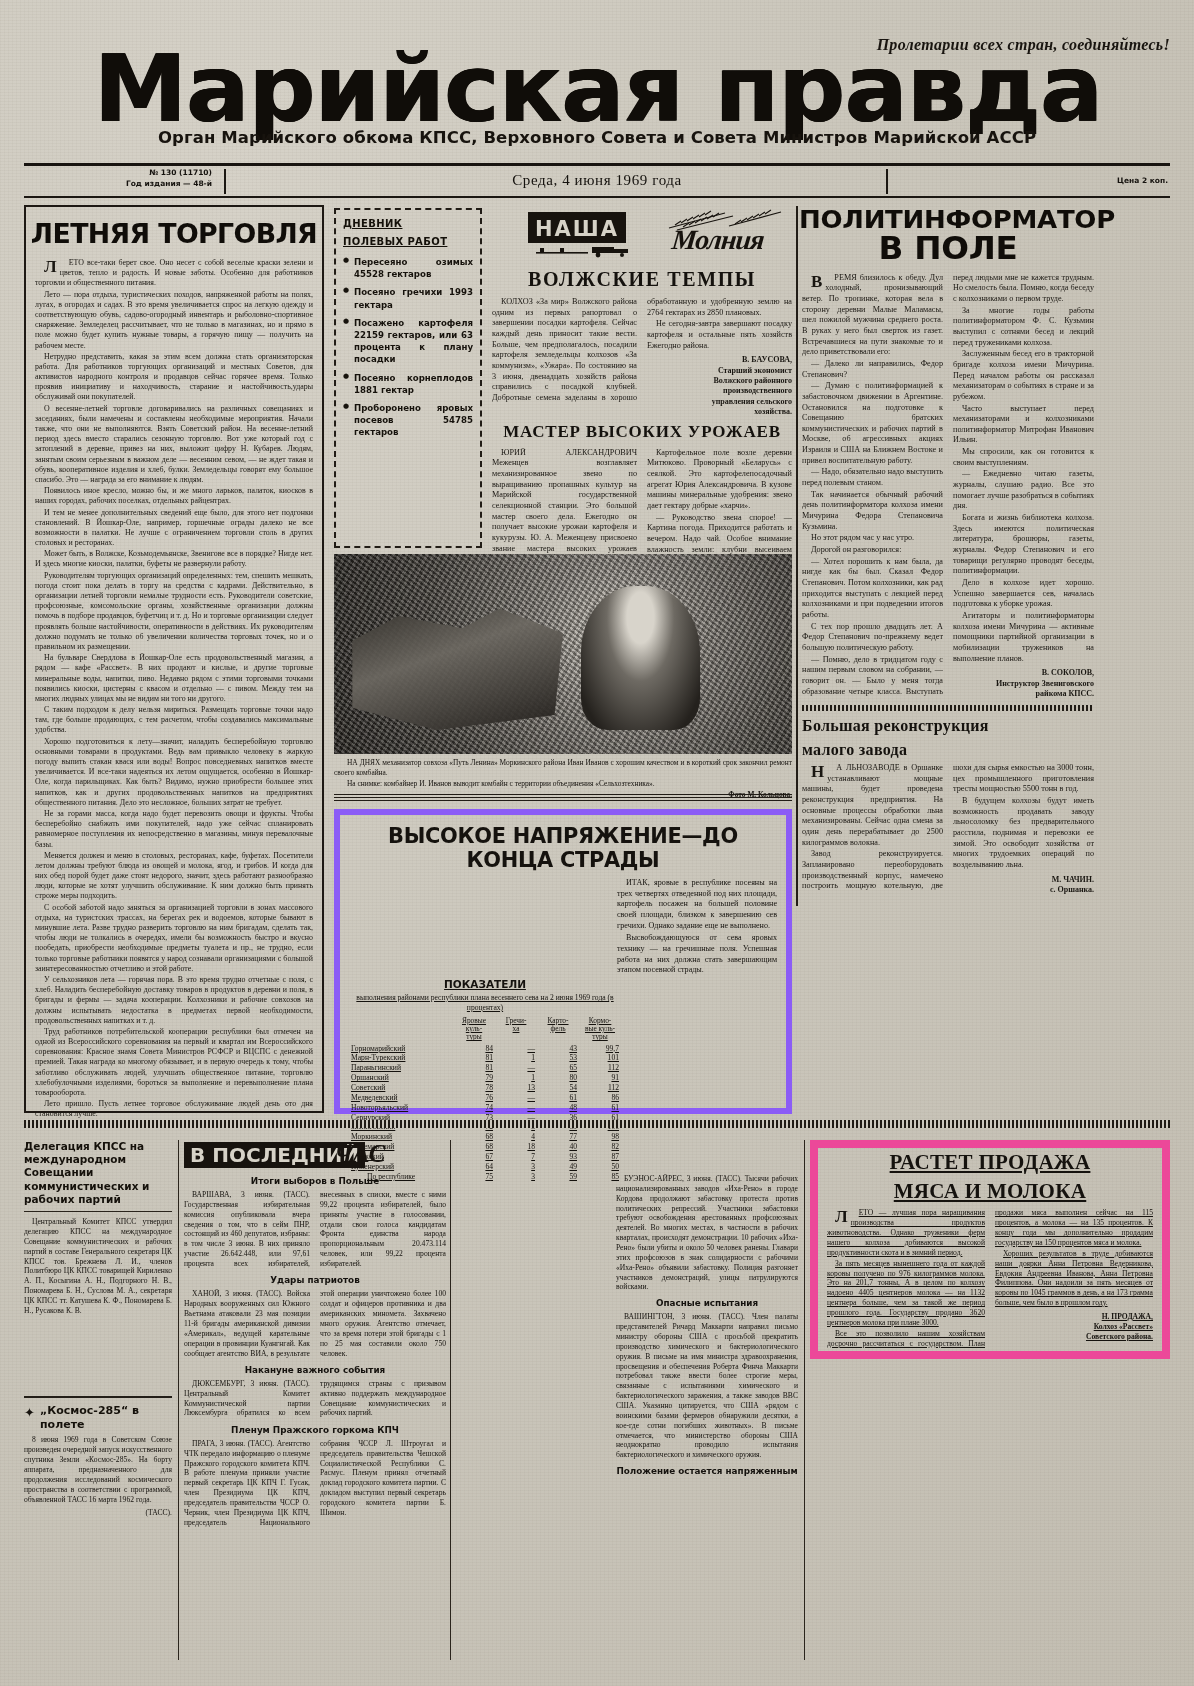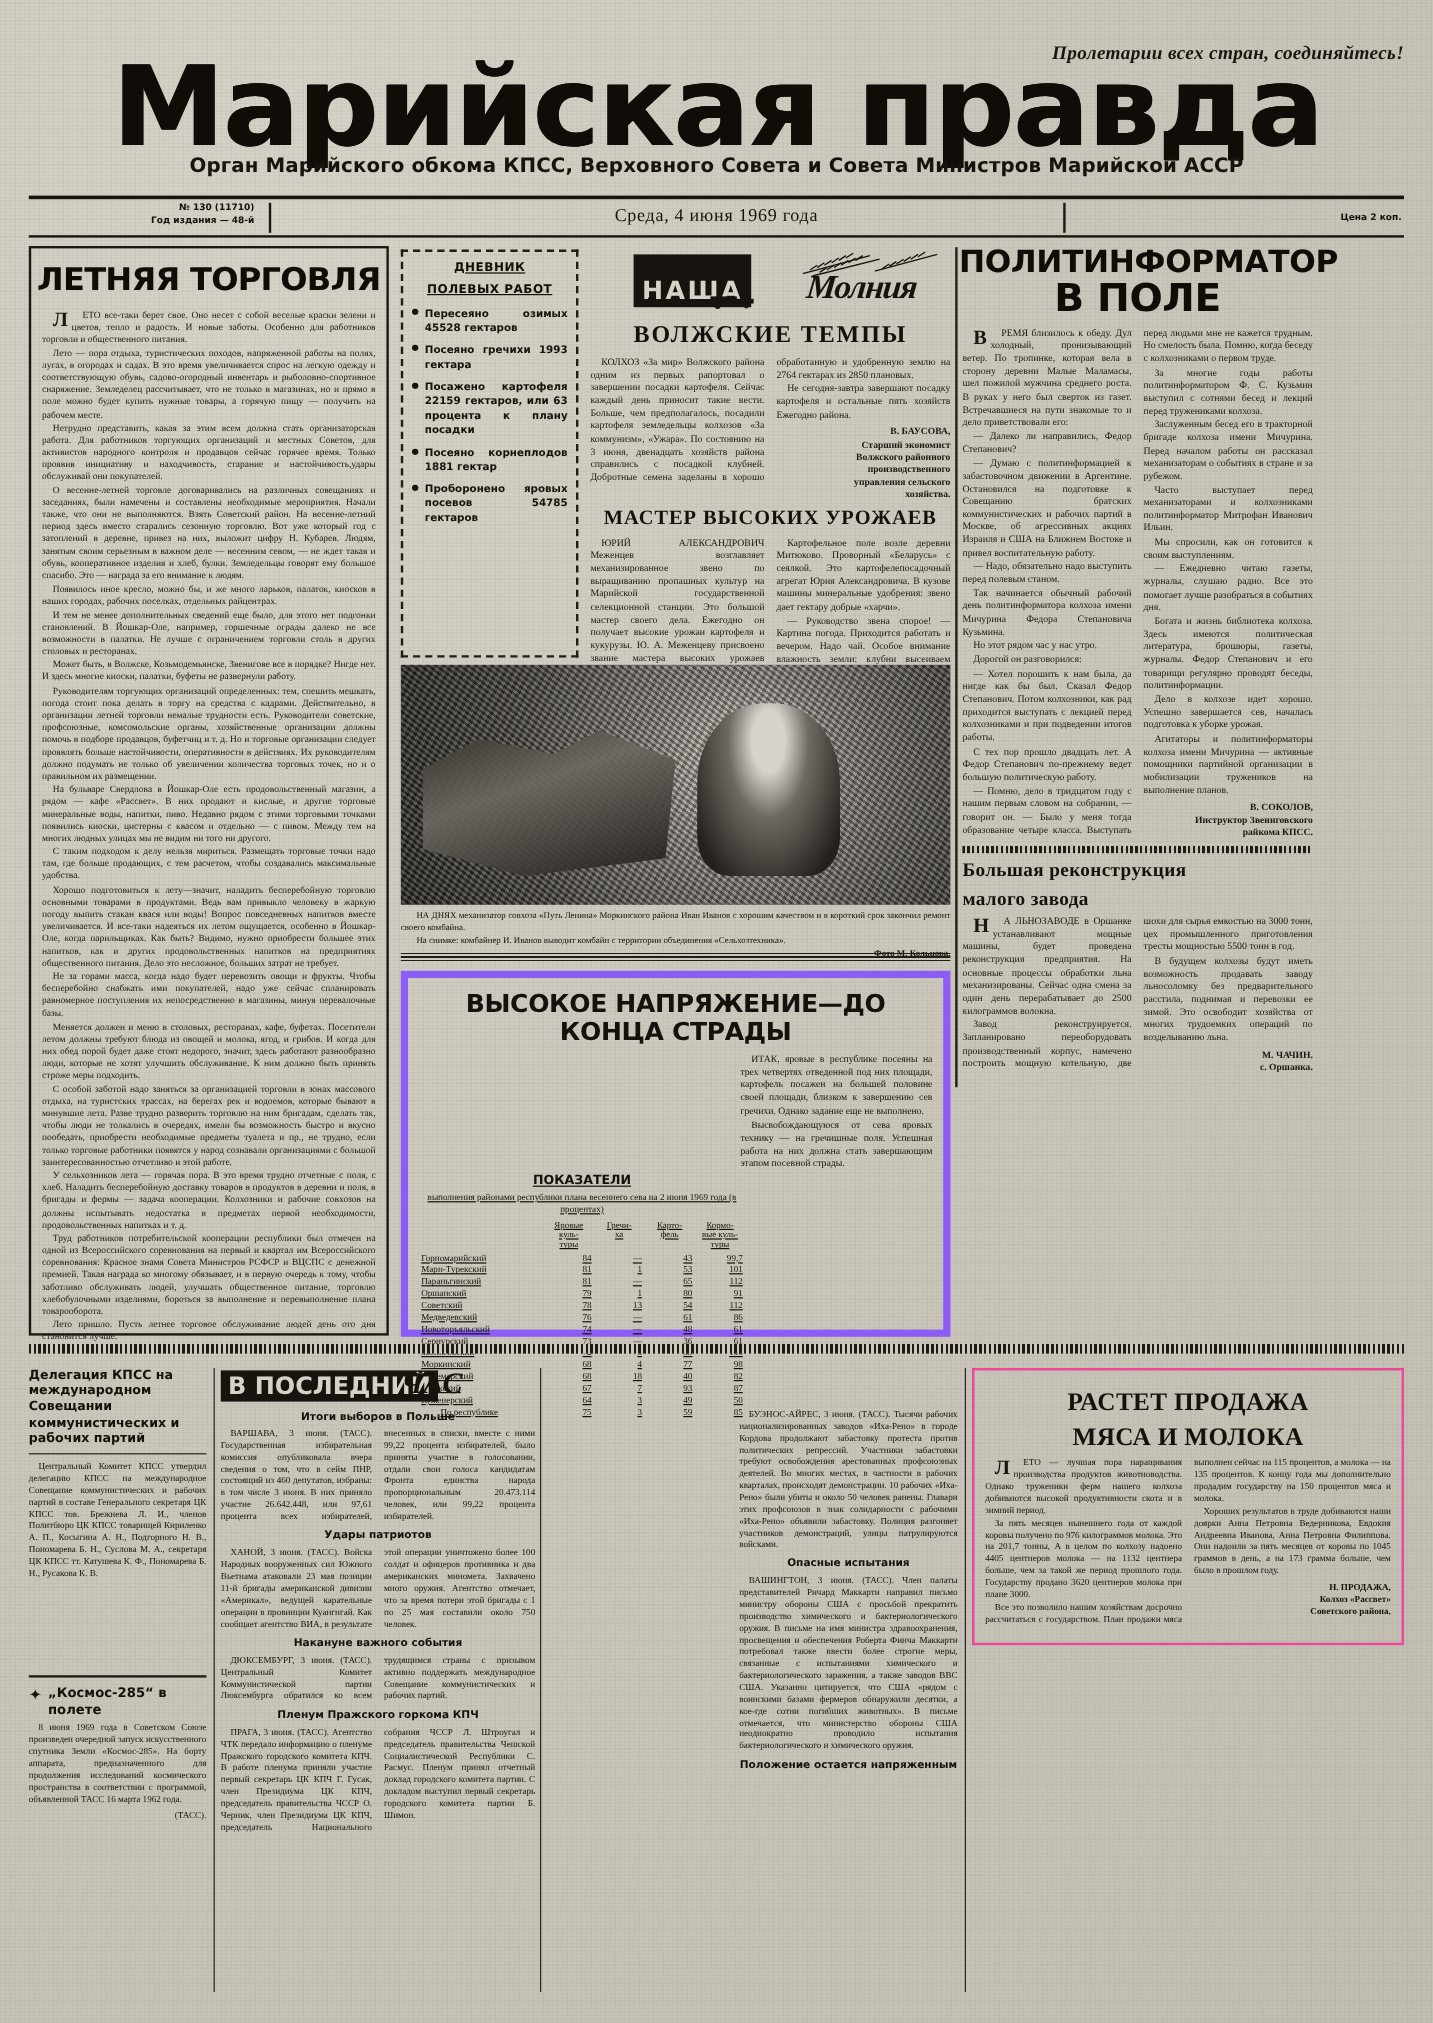--- a/index.html
+++ b/index.html
@@ -106,21 +106,21 @@
   }
 
   
   .diary {
     position:absolute; left:310px; top:6px; width:148px; height:340px;
     box-sizing:border-box; padding:8px 7px;
     border:2px dashed #211c16;
   }
   .diary .t1, .diary .t2 {
     font-family:"DejaVu Sans", sans-serif; font-weight:700;
-    text-align:center; font-size:10px; letter-spacing:.4px;
+    font-size:10px; letter-spacing:.4px;
     text-decoration:underline; color:#141009;
   }
   .diary .t1 { margin-bottom:7px; }
   .diary .t2 { margin-bottom:9px; }
   .diary ul { list-style:none; margin:0; padding:0; }
   .diary li {
     font-family:"DejaVu Sans", sans-serif; font-weight:700;
     font-size:8.6px; line-height:1.42; margin-bottom:6px;
     padding-left:11px; position:relative; text-align:justify;
     color:#16120c;
@@ -129,21 +129,21 @@
     content:"\25CF"; position:absolute; left:0; top:0; font-size:7px;
   }
 
   
   .col3 { position:absolute; left:468px; top:4px; width:300px; }
   .banner { position:relative; height:58px; margin-bottom:4px; }
   .banner .nasha {
     position:absolute; left:36px; top:6px;
     background:#17130e; color:#d6d2c7;
     font-family:"DejaVu Sans", sans-serif; font-weight:700;
-    font-size:21px; letter-spacing:2px; padding:18px 7px 2px 7px;
+    font-size:21px; letter-spacing:2px; padding:5px 7px 2px 7px;
   }
   .banner .molniya {
     position:absolute; left:180px; top:18px;
     font-family:"Liberation Serif", serif; font-style:italic; font-weight:700;
     font-size:28px; color:#17130e; letter-spacing:-1px;
     transform:skewX(-6deg);
   }
   .banner .combine {
     position:absolute; left:42px; top:40px; width:105px; height:12px;
   }
@@ -250,21 +250,21 @@
     position:absolute; left:0; top:2px;
     font-family:"DejaVu Sans", sans-serif; font-weight:700; font-size:20px;
     color:#d6d2c7; background:#17130e; padding:1px 6px;
   }
   .lastchance .w2 {
     position:absolute; left:150px; top:0px;
     font-family:"Liberation Serif", serif; font-style:italic; font-weight:700;
     font-size:25px; color:#17130e;
   }
   .bigbox {
-    border:2px solid #ec4899; box-sizing:border-box; padding:15px 9px;
+    border:8px solid #ec4899; box-sizing:border-box; padding:3px 9px;text-decoration:underline;
   }
   .hd-big2 {
     font-family:"Liberation Serif", serif; font-weight:700;
     font-size:21px; line-height:1.08; text-align:center; letter-spacing:.3px;
     margin-bottom:6px;
   }
   .sm-sig { font-size:7.6px; font-weight:700; text-align:right; margin-top:4px; }
   .sm-sig div { text-indent:0; }
   .rocket { position:relative; padding-left:16px; }
   .rocket .star {

